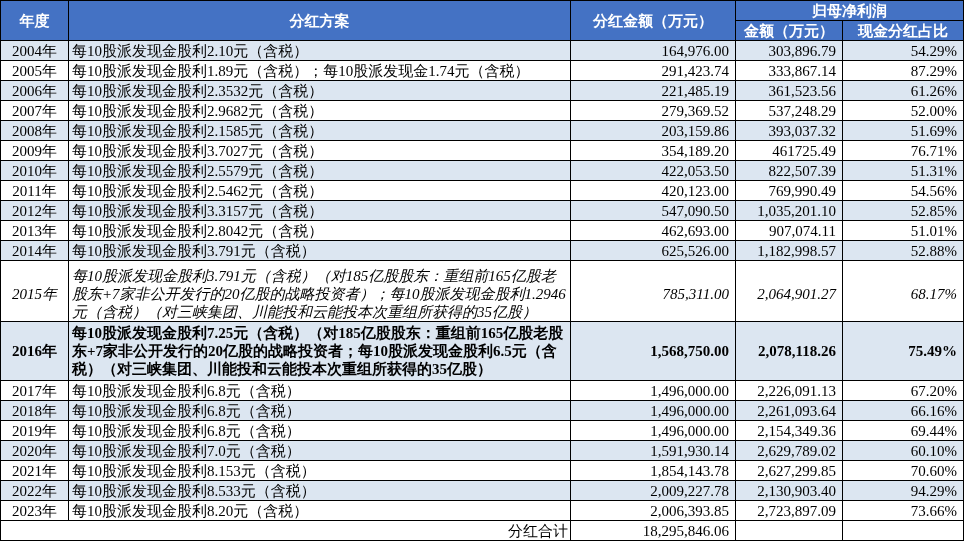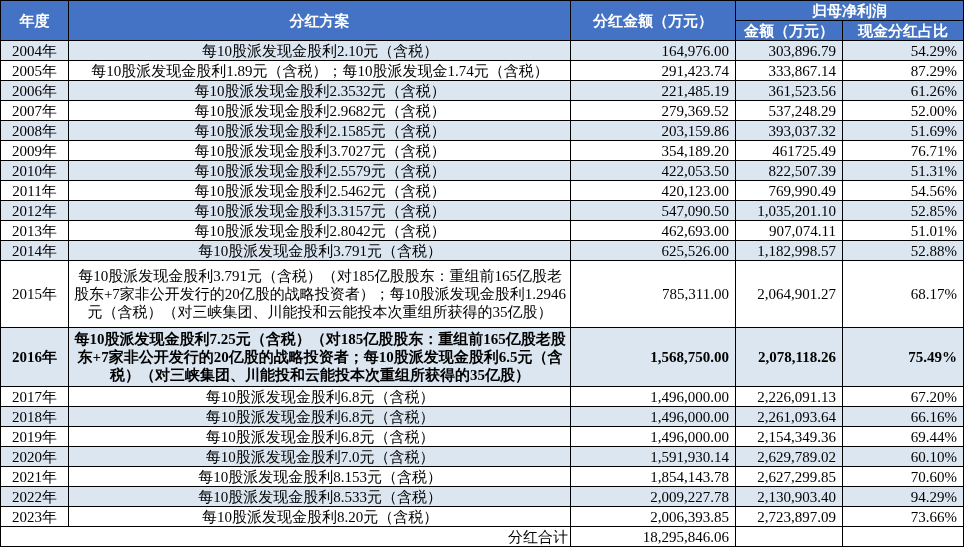--- a/index.html
+++ b/index.html
@@ -37,24 +37,24 @@
     background:var(--header-bg);
     color:var(--header-text);
     font-weight:bold;
     font-size:15px;
     height:19px;
     text-align:center;
     padding:0;
   }
   tbody td{height:19px;}
   td.year{text-align:center;margin-top:44px;}
-  td.plan{text-align:center;padding-left:3px;}
+  td.plan{text-align:left;padding-left:3px;}
   td.num{text-align:right;padding-right:6px;}
   tr.band td{background:var(--band-bg);}
-  tr.tall-a td{padding-top:6px;padding-bottom:6px;}
+  tr.tall-a td{padding-top:6px;padding-bottom:0;font-style:italic;}
   tr.tall-b td{padding-top:2px;padding-bottom:2px;font-weight:bold;}
   tfoot td{height:19px;}
   td.total-label{text-align:right;}
 </style>
 </head>
 <body>
 
 <table>
   <colgroup>
     <col class="c-year">

